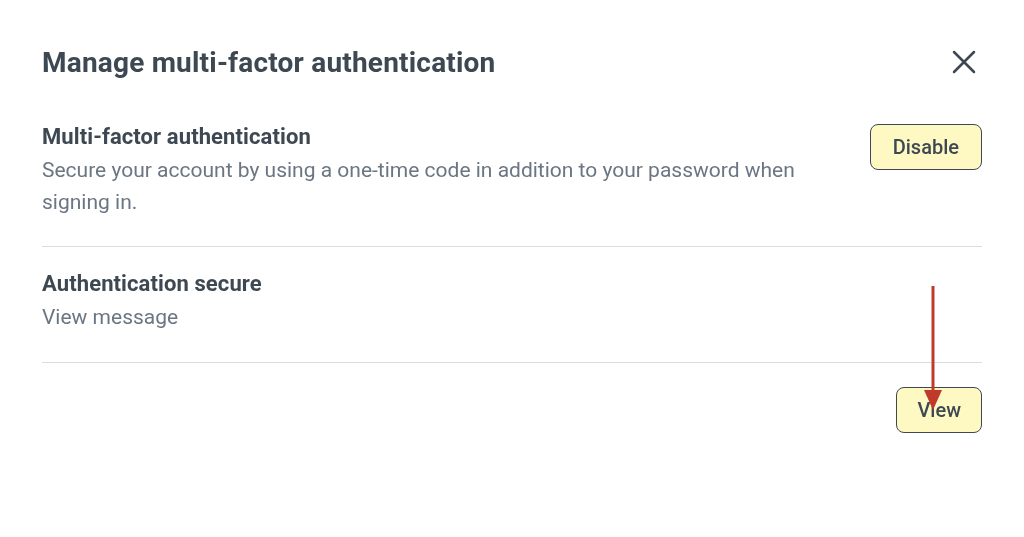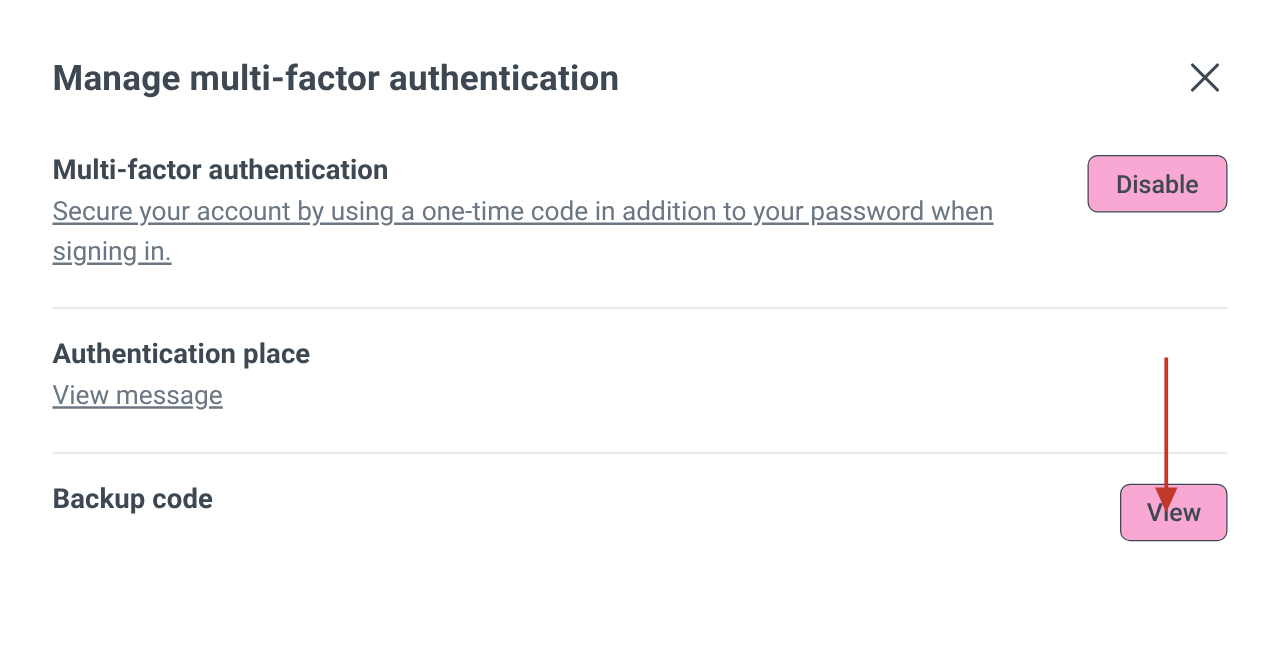--- a/index.html
+++ b/index.html
@@ -58,25 +58,24 @@
       font-weight: 700;
       color: #3d4852;
       margin-bottom: 6px;
       letter-spacing: 0.1px;
     }
     .section-desc {
       font-size: 21px;
       font-weight: 400;
       color: #6b7683;
       line-height: 1.5;
-      text-decoration: underline;
     }
     .btn {
       border: 1.5px solid #3d4852;
-      background: #f9a8d4;
+      background: #fef9c3;
       color: #3d4852;
       font-size: 20px;
       font-weight: 500;
       padding: 10px 22px;
       border-radius: 8px;
       cursor: pointer;
       white-space: nowrap;
       font-family: inherit;
     }
     .btn-view {
@@ -106,28 +105,27 @@
   <div class="section with-border">
     <div class="section-text">
       <div class="section-title">Multi-factor authentication</div>
       <div class="section-desc">Secure your account by using a one-time code in addition to your password when signing in.</div>
     </div>
     <button class="btn">Disable</button>
   </div>
 
   <div class="section with-border after-border">
     <div class="section-text">
-      <div class="section-title">Authentication place</div>
+      <div class="section-title">Authentication secure</div>
       <div class="section-desc">View message</div>
     </div>
   </div>
 
   <div class="section after-border">
     <div class="section-text">
-      <div class="section-title">Backup code</div>
     </div>
     <button class="btn btn-view">View</button>
   </div>
 
 </div>
 
 <svg class="arrow" width="30" height="130" viewBox="0 0 30 130">
   <line x1="15" y1="2" x2="15" y2="110" stroke="#c0392b" stroke-width="3"></line>
   <polygon points="15,126 6,106 24,106" fill="#c0392b"></polygon>
 </svg>

